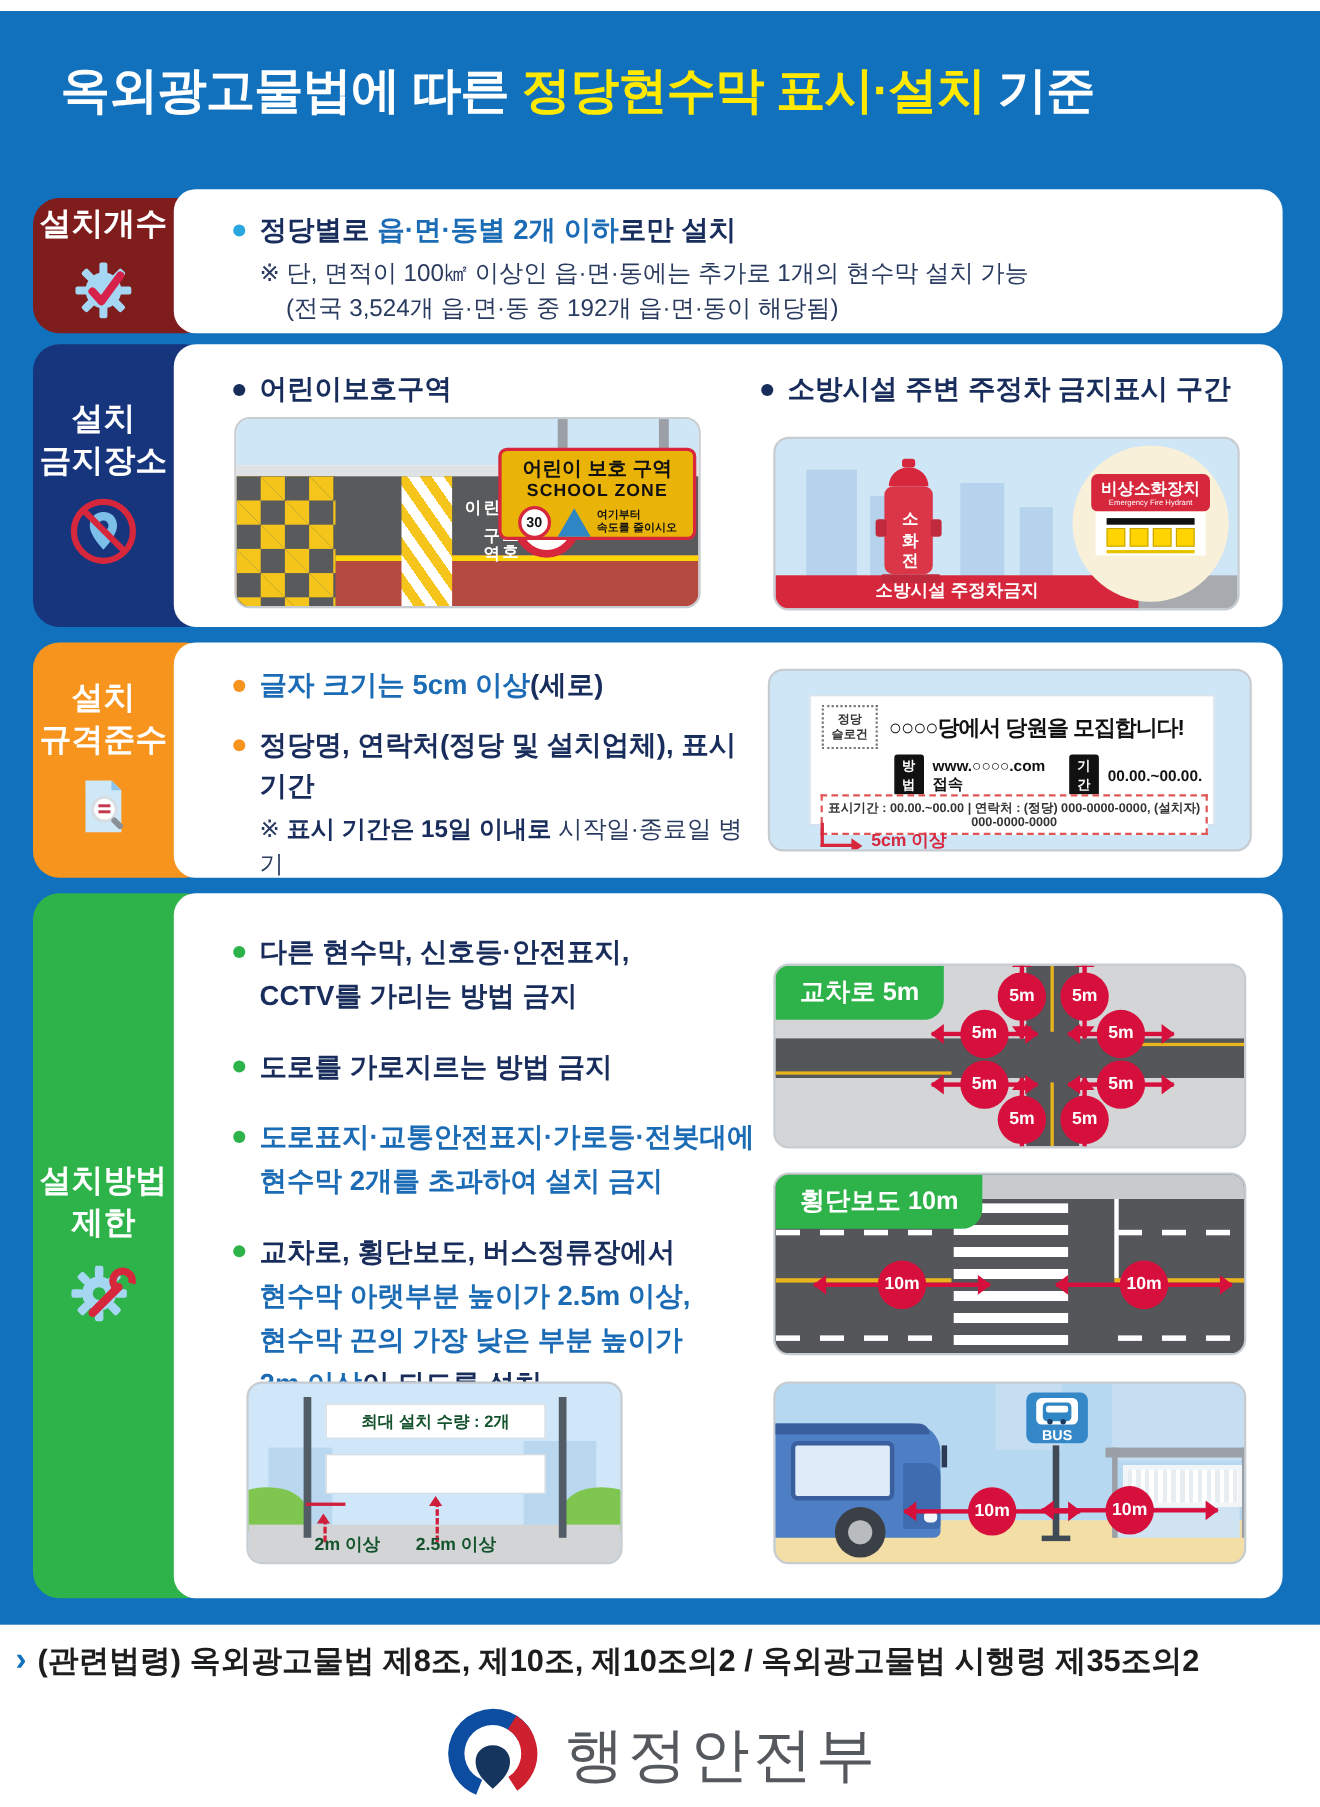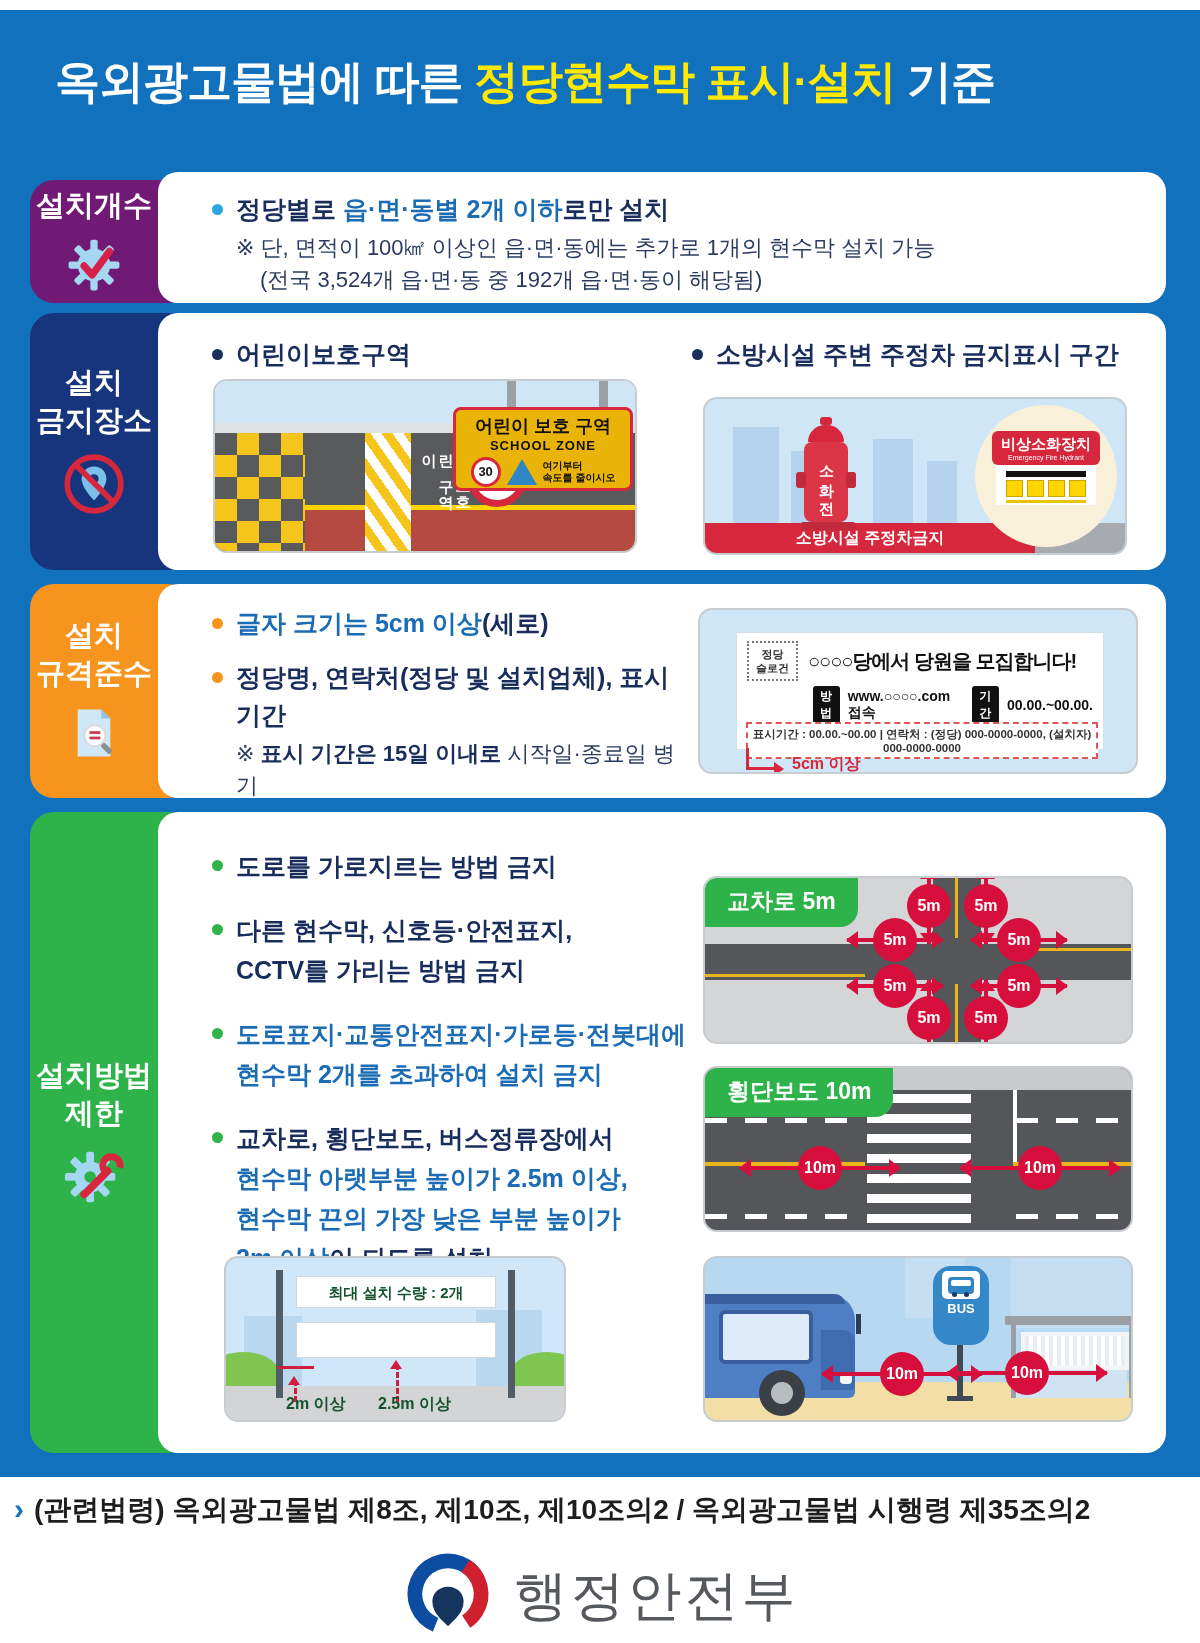--- a/index.html
+++ b/index.html
@@ -12,21 +12,21 @@
     font-size:45px;font-weight:bold;color:#fff;letter-spacing:-1px;}
   .title .hl{color:#ffe900;}
 
   
   .label{position:absolute;left:30px;width:162px;box-sizing:border-box;padding-right:34px;
     border-radius:24px;display:flex;flex-direction:column;align-items:center;justify-content:center;
     gap:12px;z-index:1;}
   .label .ltx{color:#fff;font-size:29px;font-weight:bold;text-align:center;line-height:38px;}
   .panel{position:absolute;left:158px;width:1008px;background:#fff;border-radius:20px;z-index:2;}
 
-  .lab-s1{background:#701a75;top:180px;height:123px;}
+  .lab-s1{background:#7f1d1d;top:180px;height:123px;}
   .lab-s2{background:#16357c;top:313px;height:257px;}
   .lab-s3{background:#f7941e;top:584px;height:214px;}
   .lab-s4{background:#2eb34a;top:812px;height:641px;}
   .pan-s1{top:172px;height:131px;}
   .pan-s2{top:313px;height:257px;}
   .pan-s3{top:584px;height:214px;}
   .pan-s4{top:812px;height:641px;}
 
   
   .navy{color:#182d5b;} .blue{color:#1b6cb5;}
@@ -67,21 +67,21 @@
     background:repeating-linear-gradient(55deg,#fff 0 9px,#f5c51c 9px 18px);}
   .vroadtxt{position:absolute;left:206px;top:62px;display:flex;gap:2px;color:#fff;font-weight:bold;
     font-size:15px;writing-mode:vertical-rl;height:60px;line-height:17px;}
   .sign30road{position:absolute;left:252px;top:66px;width:46px;height:46px;background:#fff;
     border:7px solid #d6273c;border-radius:50%;display:flex;align-items:center;justify-content:center;
     font-size:26px;font-weight:bold;color:#2b2b2b;transform:rotate(90deg);}
   .pole{position:absolute;background:#9aa0a6;}
   .szsign{position:absolute;left:238px;top:26px;width:180px;height:84px;background:#eab308;
     border:3px solid #d6273c;border-radius:8px;box-sizing:border-box;text-align:center;z-index:4;}
   .szsign .r1{font-size:18px;font-weight:bold;color:#111;margin-top:4px;}
-  .szsign .r2{font-size:13px;font-weight:bold;color:#111;letter-spacing:1px;}
+  .szsign .r2{font-size:16px;font-weight:bold;color:#111;letter-spacing:1px;}
   .szsign .r3{display:flex;align-items:center;justify-content:center;gap:6px;margin-top:4px;}
   .c30{width:24px;height:24px;border:3px solid #d6273c;border-radius:50%;background:#fff;
     font-size:13px;font-weight:bold;color:#111;line-height:24px;}
   .tri{width:0;height:0;border-left:15px solid transparent;border-right:15px solid transparent;
     border-bottom:26px solid #2f86c4;}
   .szsmall{font-size:10px;font-weight:bold;color:#111;text-align:left;line-height:12px;}
 
   
   .bldg{position:absolute;background:#b5d3ec;}
   .curb{position:absolute;left:0;bottom:0;width:330px;height:30px;background:#d6273c;color:#fff;
@@ -150,21 +150,21 @@
   .bus .roof{position:absolute;left:0;right:10px;top:0;height:10px;background:#3a5f9e;border-radius:10px 20px 0 0;}
   .bus .win{position:absolute;left:22px;top:16px;width:86px;height:46px;background:#ddecf8;
     border:4px solid #3a5f9e;border-radius:6px;}
   .bus .front{position:absolute;right:0;top:36px;width:34px;height:60px;background:#3f6cb0;border-radius:0 12px 4px 0;}
   .bus .light{position:absolute;right:3px;bottom:14px;width:12px;height:10px;background:#f4f7fa;border-radius:4px;}
   .bus .wheel{position:absolute;left:62px;bottom:-18px;width:46px;height:46px;background:#3b3f46;border-radius:50%;}
   .bus .hub{position:absolute;left:74px;bottom:-6px;width:22px;height:22px;background:#b9bcbf;border-radius:50%;}
   .bus .mir{position:absolute;right:-6px;top:20px;width:5px;height:20px;background:#2b3a55;}
   .bs-pole{position:absolute;left:252px;top:56px;width:6px;height:84px;background:#3f4a55;z-index:2;}
   .bs-base{position:absolute;left:242px;top:138px;width:26px;height:5px;background:#3f4a55;}
-  .bs-sign{position:absolute;left:228px;top:8px;width:56px;height:79px;background:#3488c8;border-radius:18px;
+  .bs-sign{position:absolute;left:228px;top:8px;width:56px;height:46px;background:#3488c8;border-radius:7px;
     z-index:4;display:flex;flex-direction:column;align-items:center;}
   .bs-sign .pan{margin-top:5px;width:38px;height:28px;background:#fff;border-radius:5px;
     display:flex;align-items:center;justify-content:center;}
   .minibus{position:relative;width:26px;height:17px;background:#2f86c4;border-radius:4px;}
   .minibus::before{content:"";position:absolute;left:3px;top:3px;width:20px;height:6px;background:#fff;border-radius:2px;}
   .minibus::after{content:"";position:absolute;left:4px;bottom:-3px;width:5px;height:5px;background:#1d3a5f;
     border-radius:50%;box-shadow:12px 0 0 #1d3a5f;}
   .bs-sign .btx{color:#fff;font-size:13px;font-weight:bold;margin-top:2px;}
   .shelter-bar{position:absolute;left:300px;top:58px;width:132px;height:9px;background:#9aa0a6;z-index:2;}
   .shelter-leg{position:absolute;top:58px;width:5px;height:82px;background:#9aa0a6;z-index:2;}
@@ -399,26 +399,26 @@
         <circle cx="28" cy="34" r="6" fill="#2eb34a"></circle>
         <line x1="22" y1="52" x2="46" y2="28" stroke="#d6273c" stroke-width="8" stroke-linecap="round"></line>
         <circle cx="50" cy="22" r="9" fill="none" stroke="#d6273c" stroke-width="7" stroke-dasharray="40 18" transform="rotate(120 50 22)"></circle>
       </svg>
     </span>
   </div>
   <div class="panel pan-s4">
     <div style="position:absolute;left:52px;top:34px;width:480px;">
       <div class="bullet" style="margin-bottom:24px;line-height:40px;">
         <span class="dot dot-g"></span>
-        <span class="navy">도로를 가로지르는 방법 금지</span>
+        <span class="navy">다른 현수막, 신호등·안전표지,</span><br>
+        <span class="navy">CCTV를 가리는 방법 금지</span>
       </div>
       <div class="bullet" style="margin-bottom:24px;line-height:40px;">
         <span class="dot dot-g"></span>
-        <span class="navy">다른 현수막, 신호등·안전표지,</span><br>
-        <span class="navy">CCTV를 가리는 방법 금지</span>
+        <span class="navy">도로를 가로지르는 방법 금지</span>
       </div>
       <div class="bullet" style="margin-bottom:24px;line-height:40px;">
         <span class="dot dot-g"></span>
         <span class="blue">도로표지·교통안전표지·가로등·전봇대에</span><br>
         <span class="blue">현수막 2개를 초과하여 설치 금지</span>
       </div>
       <div class="bullet" style="line-height:40px;">
         <span class="dot dot-g"></span>
         <span class="navy">교차로, 횡단보도, 버스정류장에서</span><br>
         <span class="blue">현수막 아랫부분 높이가 2.5m 이상,</span><br>

